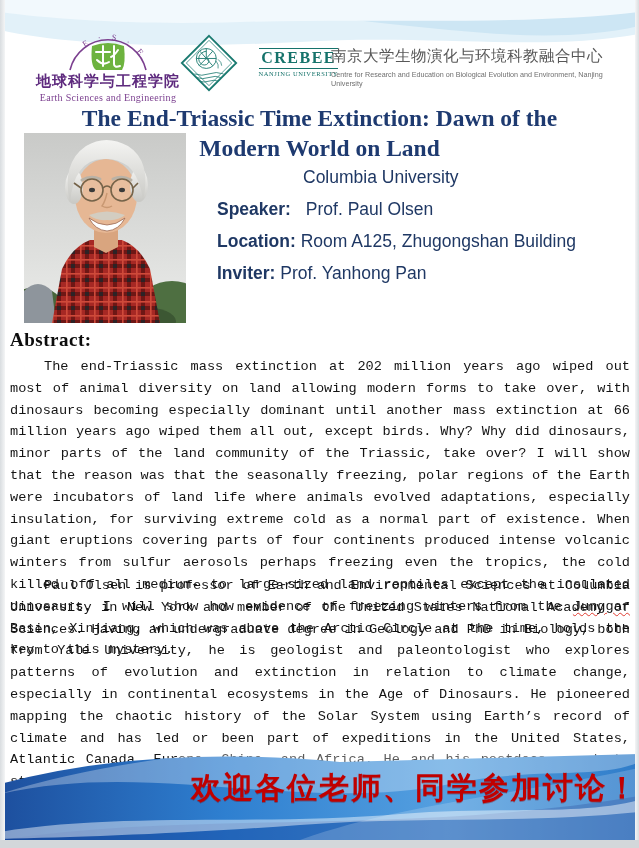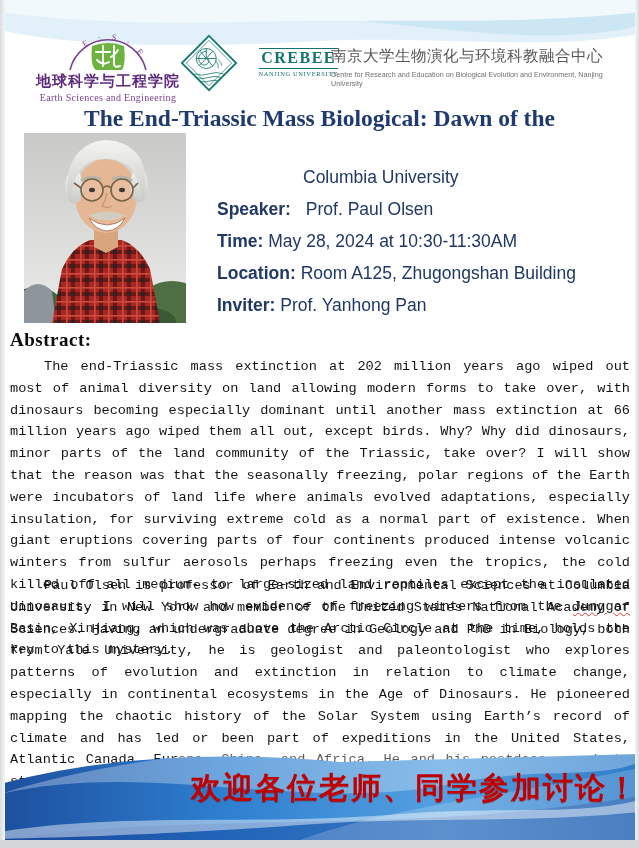--- a/index.html
+++ b/index.html
@@ -102,21 +102,22 @@
     <div class="crebee-word">
       <span class="crebee-name">CREBEE</span>
       <div class="crebee-sub">NANJING UNIVERSITY</div>
     </div>
 
     <div class="center-cn">南京大学生物演化与环境科教融合中心</div>
     <div class="center-en">Centre for Research and Education on Biological Evolution and Environment, Nanjing University</div>
   </div>
 
   <div class="title">
-    <div>The End-Triassic Mass Biological: Dawn of the</div>
+    <div>The End-Triassic Time Extinction: Dawn of the</div>
+    <div>Modern World on Land</div>
   </div>
 
   <svg class="photo" viewBox="0 0 162 190" preserveAspectRatio="none">
     <defs>
       <linearGradient id="sky" x1="0" y1="0" x2="0" y2="1">
         <stop offset="0" stop-color="#c9cac8"></stop>
           <stop offset="1" stop-color="#ebecea"></stop>
       </linearGradient>
       <linearGradient id="hair" x1="0" y1="0" x2="0" y2="1">
         <stop offset="0" stop-color="#f4f4f2"></stop>
@@ -155,24 +156,20 @@
     <path d="M65,85 Q83,99 101,85 Q95,97 83,98 Q71,97 65,85 Z" fill="#ffffff" stroke="#9c6b55" stroke-width="0.8"></path>
   </svg>
 
   <div class="info">
     <div class="row affil">Columbia University</div>
     <div class="row">
       <b>Speaker:</b><span class="gap"></span>
       <span>Prof. Paul Olsen</span>
     </div>
     <div class="row">
-      <b>Time:</b>
-      <span>May 28, 2024 at 10:30-11:30AM</span>
-    </div>
-    <div class="row">
       <b>Location:</b>
       <span>Room A125, Zhugongshan Building</span>
     </div>
     <div class="row">
       <b>Inviter:</b>
       <span>Prof. Yanhong Pan</span>
     </div>
   </div>
 
   <div class="sec-head" style="top:329px;">Abstract:</div>

